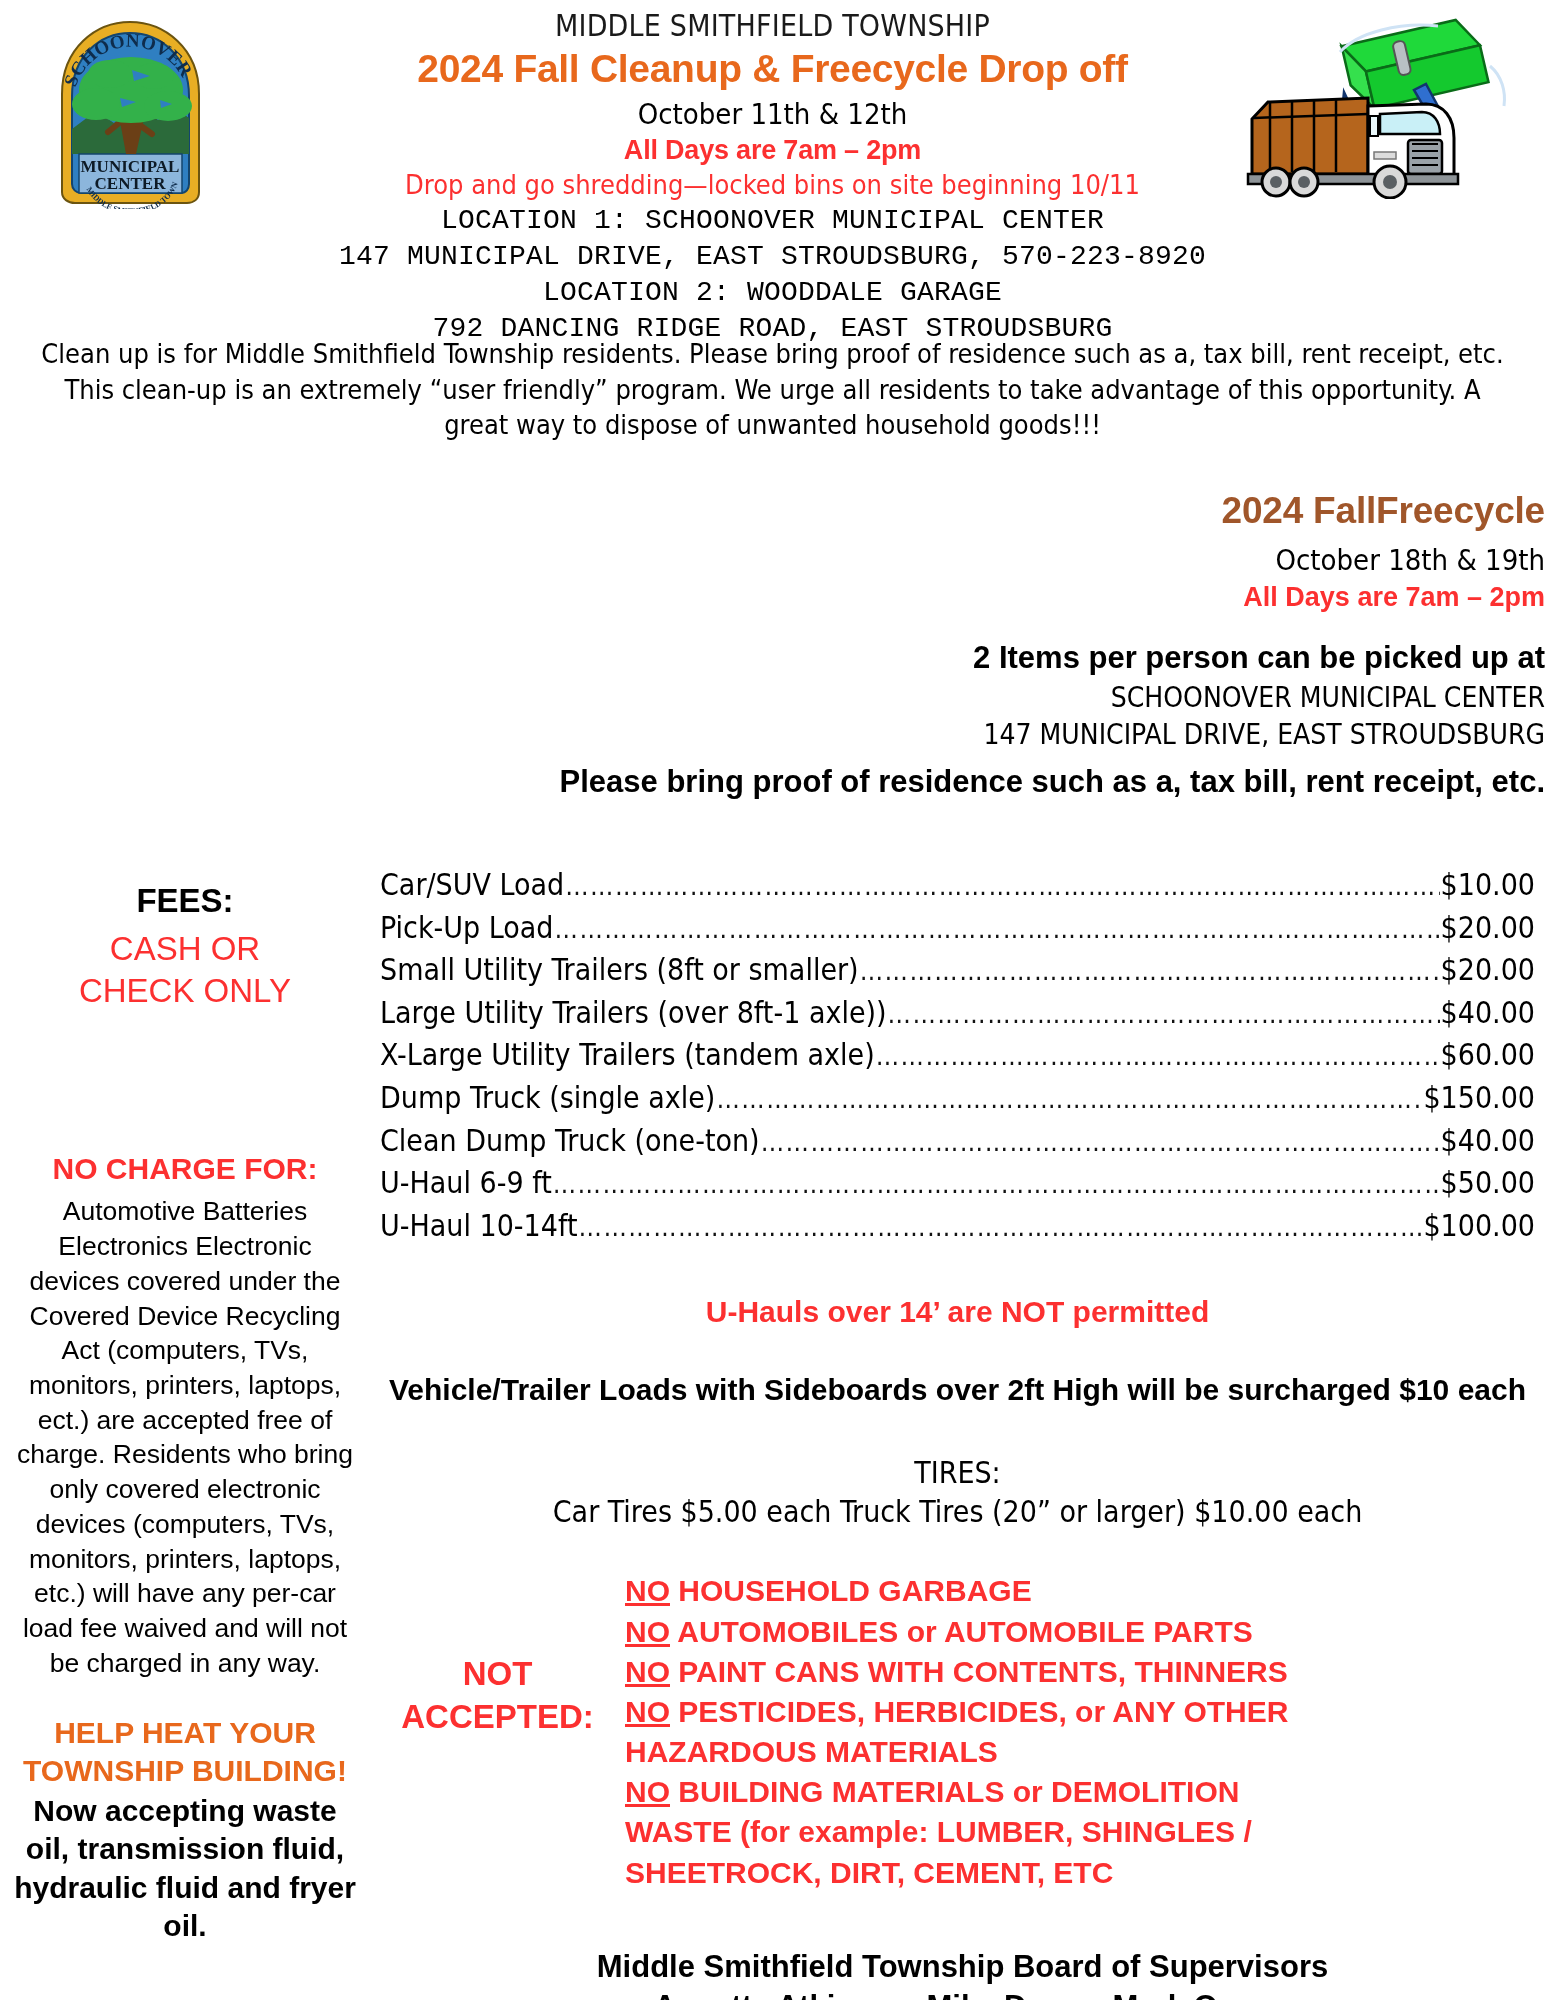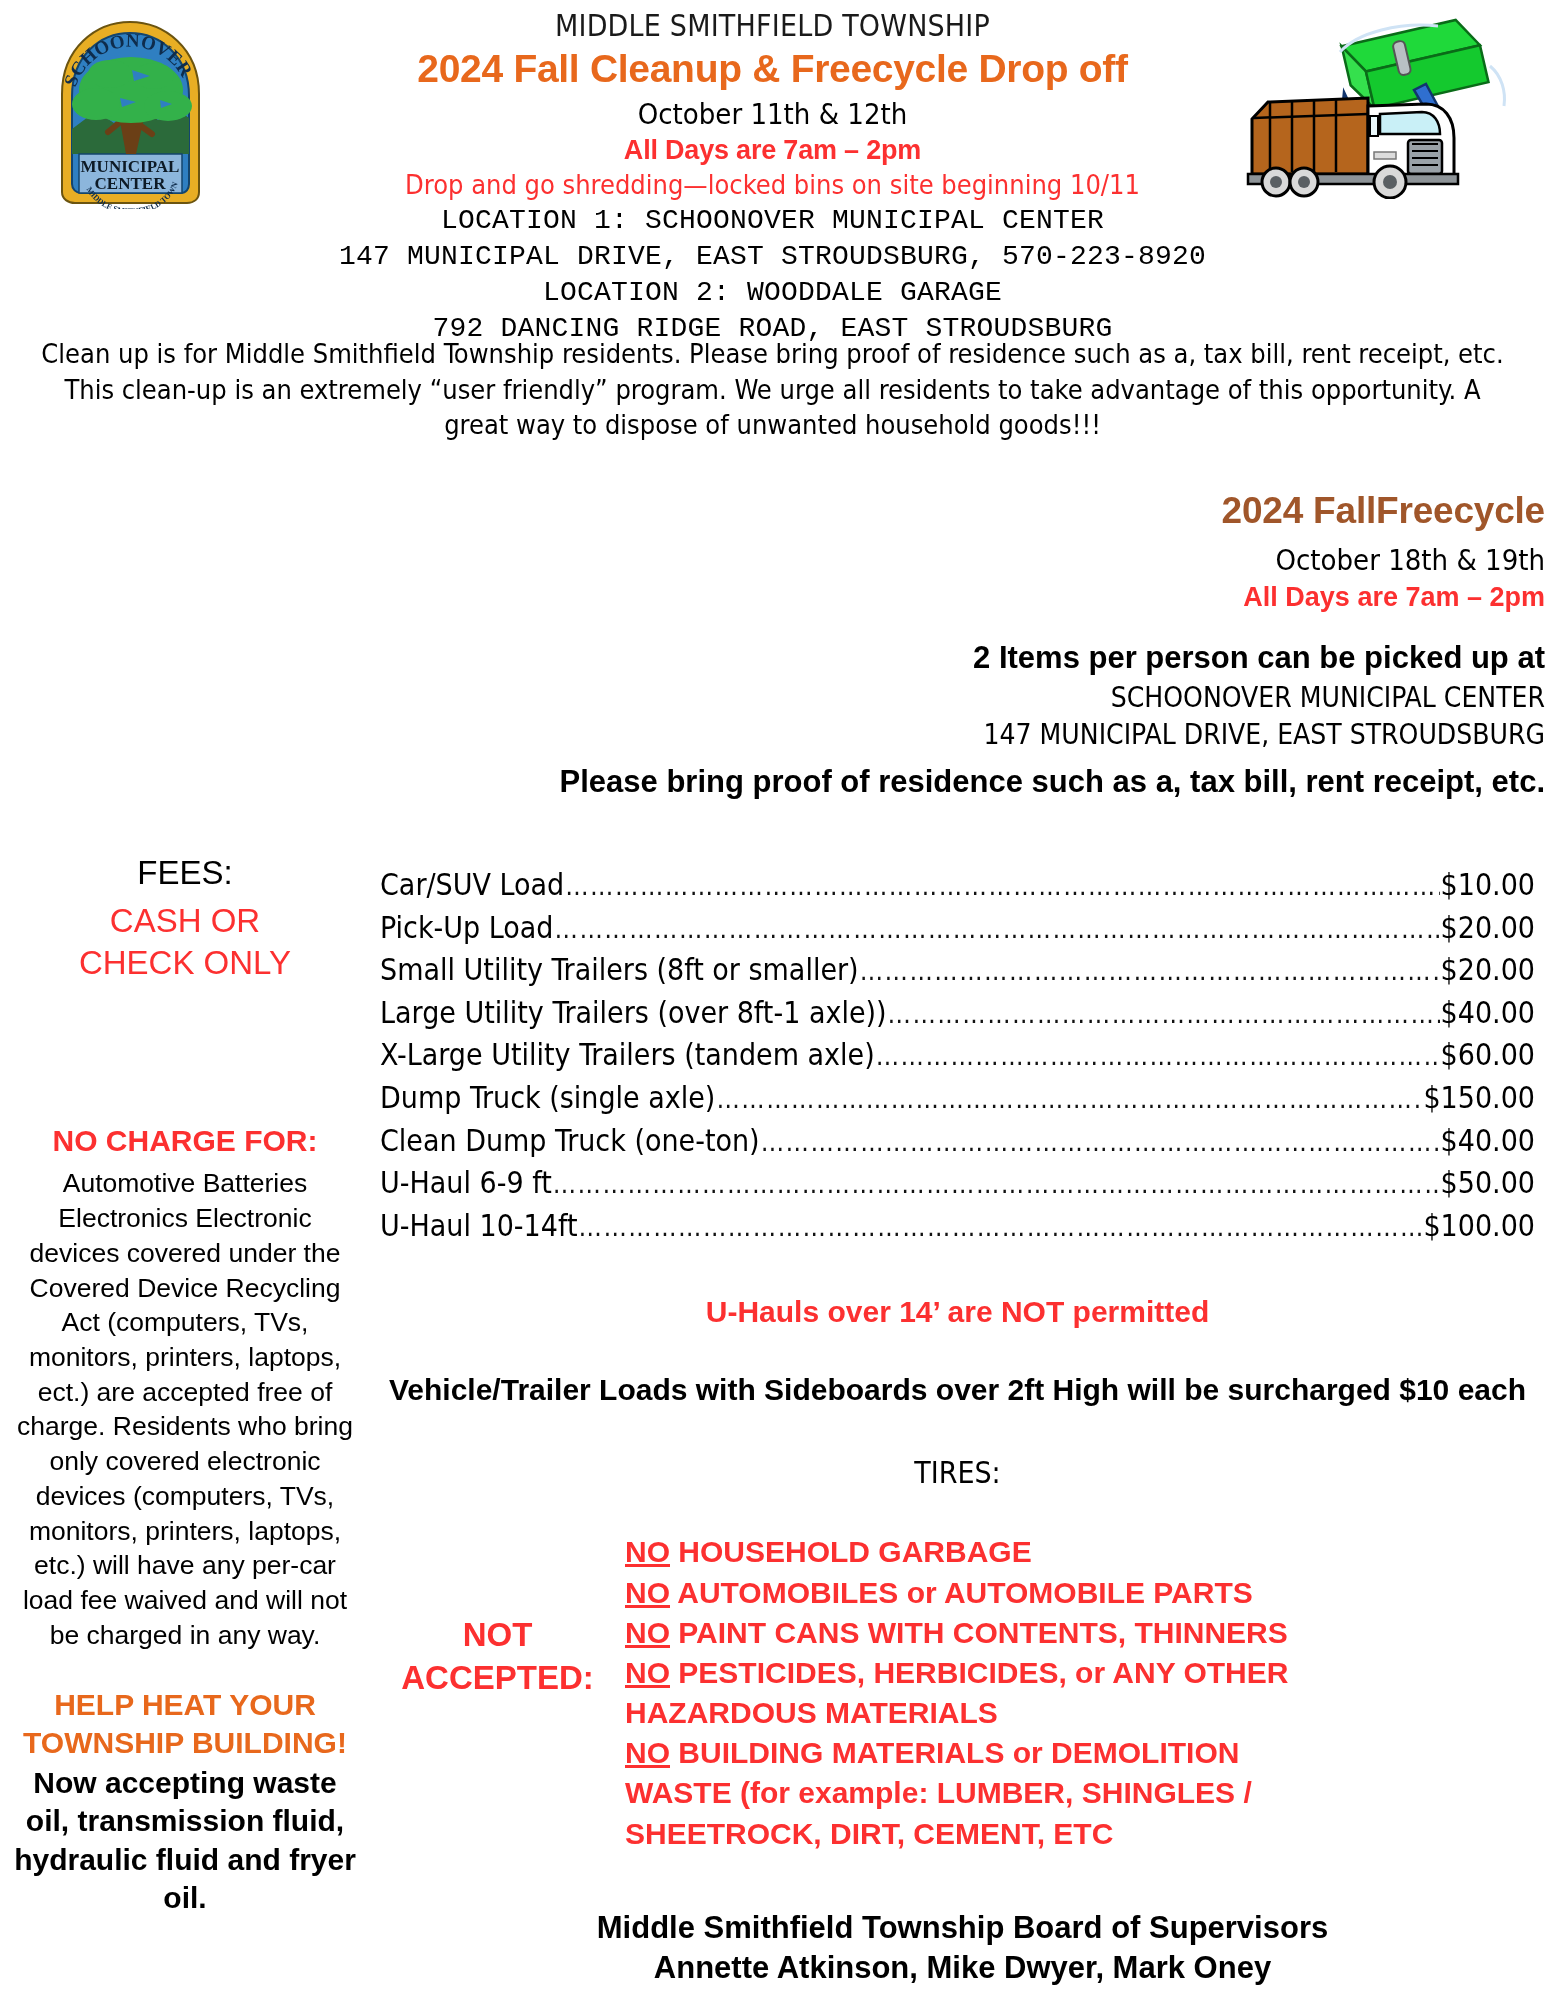--- a/index.html
+++ b/index.html
@@ -149,22 +149,23 @@
   }
   .right-col {
     position: absolute;
     left: 380px;
     top: 0;
     width: 1155px;
   }
 
   .fees-label {
     font-family: "Liberation Sans", sans-serif;
-    font-weight: normal;
+    font-weight: bold;
     font-size: 33px;
+    margin-top: 28px;
   }
   .fees-cash {
     font-family: "Liberation Sans", sans-serif;
     font-size: 33px;
     color: #fc3030;
     line-height: 1.28;
     margin-top: 8px;
   }
   .nocharge-title {
     font-family: "Liberation Sans Narrow", "Liberation Sans", sans-serif;
@@ -456,20 +457,21 @@
       <div class="fee-row">
         <span class="fee-label">U-Haul 10-14ft </span>
         <span class="fee-dots">……………………………………………………………………………………………………………………………………………………</span>
         <span class="fee-price">$100.00</span>
       </div>
     </div>
 
     <div class="uhaul-warn">U-Hauls over 14’ are NOT permitted</div>
     <div class="sideboards">Vehicle/Trailer Loads with Sideboards over 2ft High will be surcharged $10 each</div>
     <div class="tires-head">TIRES:</div>
+    <div class="tires-line">Car Tires $5.00 each  Truck Tires (20” or larger) $10.00 each</div>
 
     <div class="not-accepted">
       <div class="na-label">
         <div>NOT</div>
         <div>ACCEPTED:</div>
       </div>
       <div class="na-list">
         <div><span class="u">NO</span><span> HOUSEHOLD GARBAGE</span></div>
         <div><span class="u">NO</span><span> AUTOMOBILES or AUTOMOBILE PARTS</span></div>
         <div><span class="u">NO</span><span> PAINT CANS WITH CONTENTS, THINNERS</span></div>

